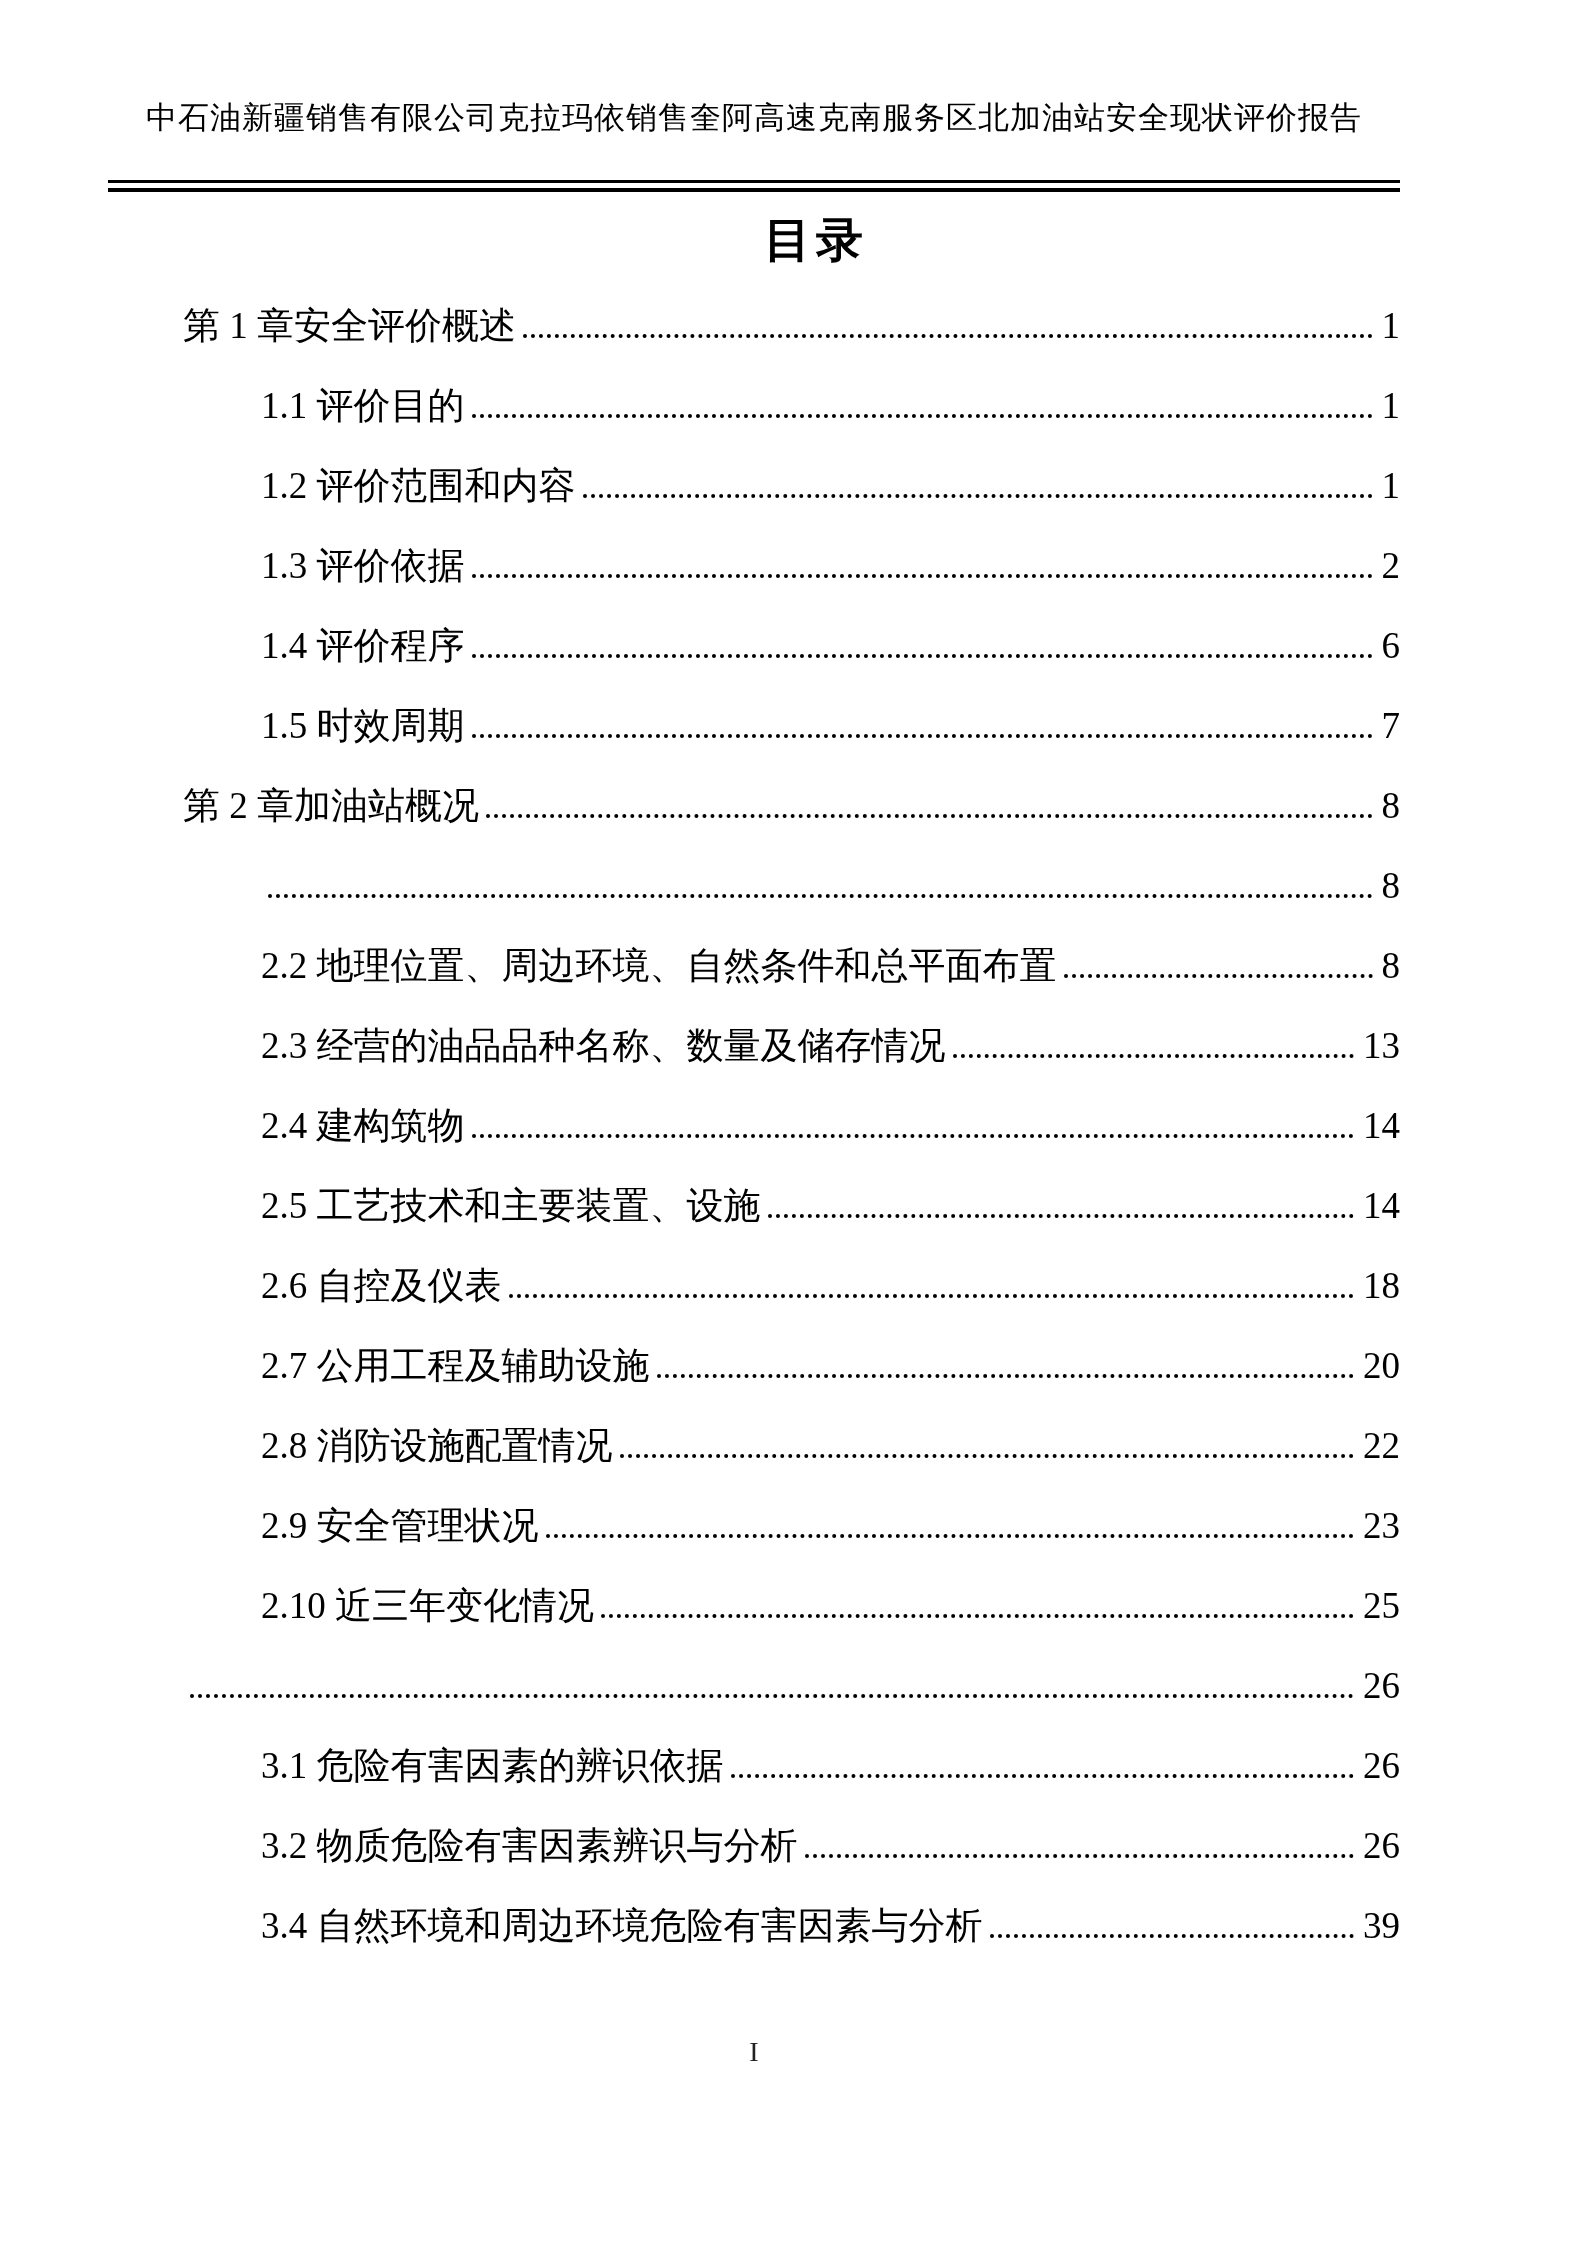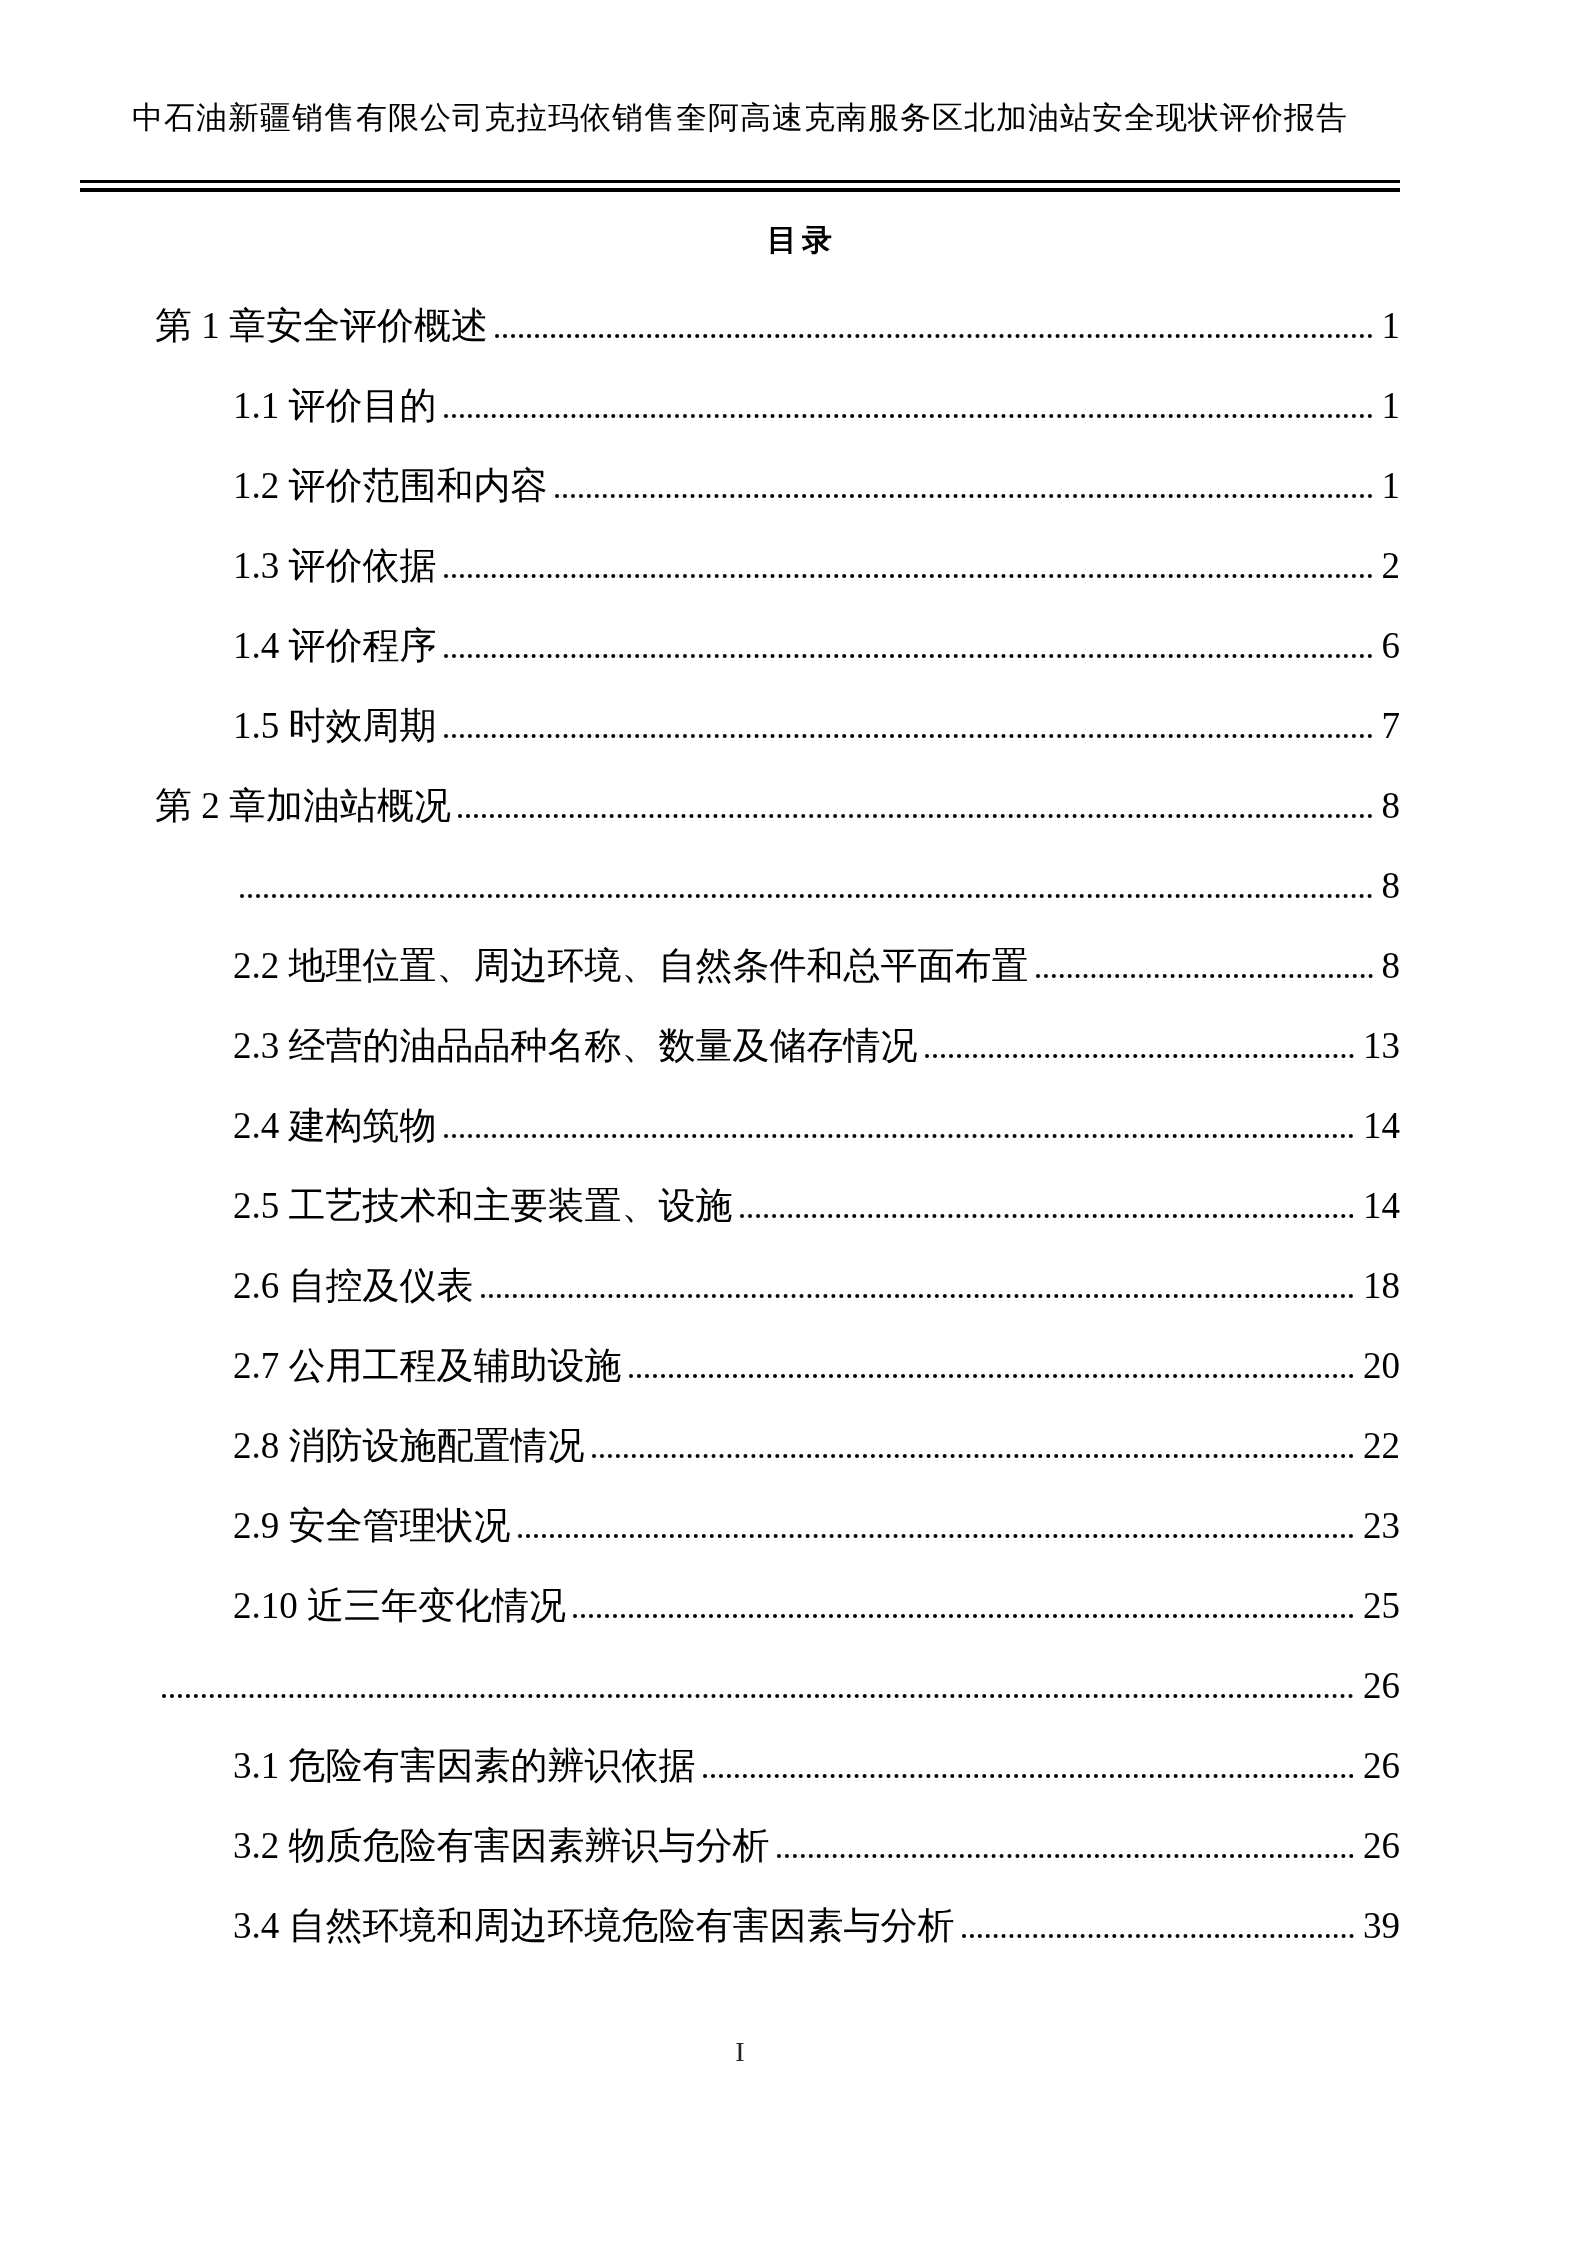--- a/index.html
+++ b/index.html
@@ -9,21 +9,21 @@
   }
   body {
     width: 1588px;
     height: 2245px;
     position: relative;
     color: #000000;
     font-family: "Liberation Serif", "DejaVu Serif", serif;
     overflow: hidden;
   }
   .page {
-    padding-left: 80px;
+    padding-left: 108px;
     padding-right: 188px;
   }
   
   .running-header {
     padding-top: 98px;
     text-align: center;
     font-size: 31px;
     line-height: 40px;
     letter-spacing: 1px;
     white-space: nowrap;
@@ -32,21 +32,21 @@
   .header-rule {
     margin-top: 42px;
     height: 5px;
     border-top: 3px solid #000000;
     border-bottom: 4px solid #000000;
   }
   
   .doc-title {
     margin-top: 20px;
     text-align: center;
-    font-size: 30px;
+    font-size: 47px;
     line-height: 56px;
     font-weight: bold;
     font-family: "Liberation Sans", "DejaVu Sans", sans-serif;
     letter-spacing: 5px;
     transform: translateX(62px);
   }
   
   .toc-list {
     margin-top: 0;
   }

